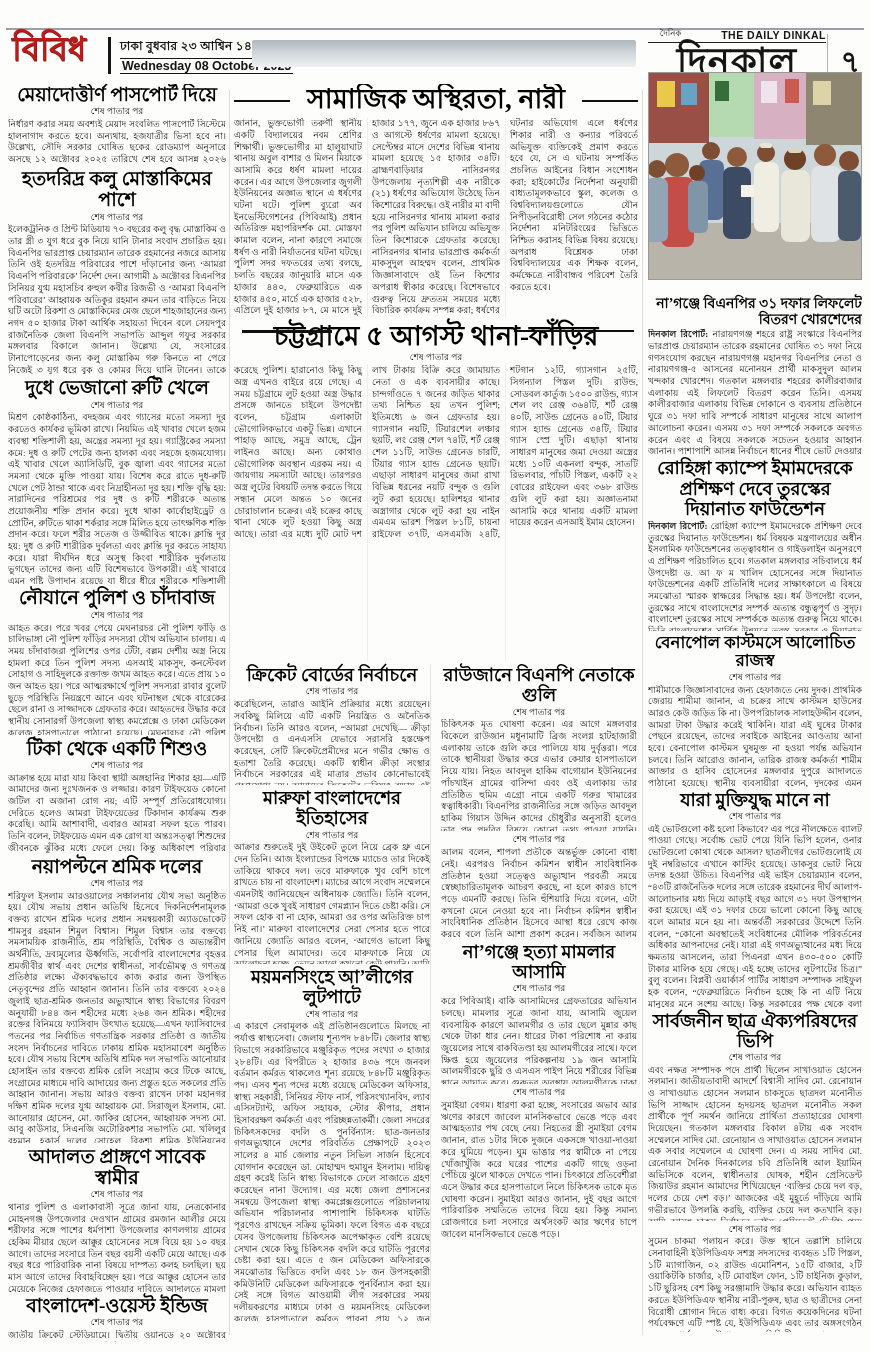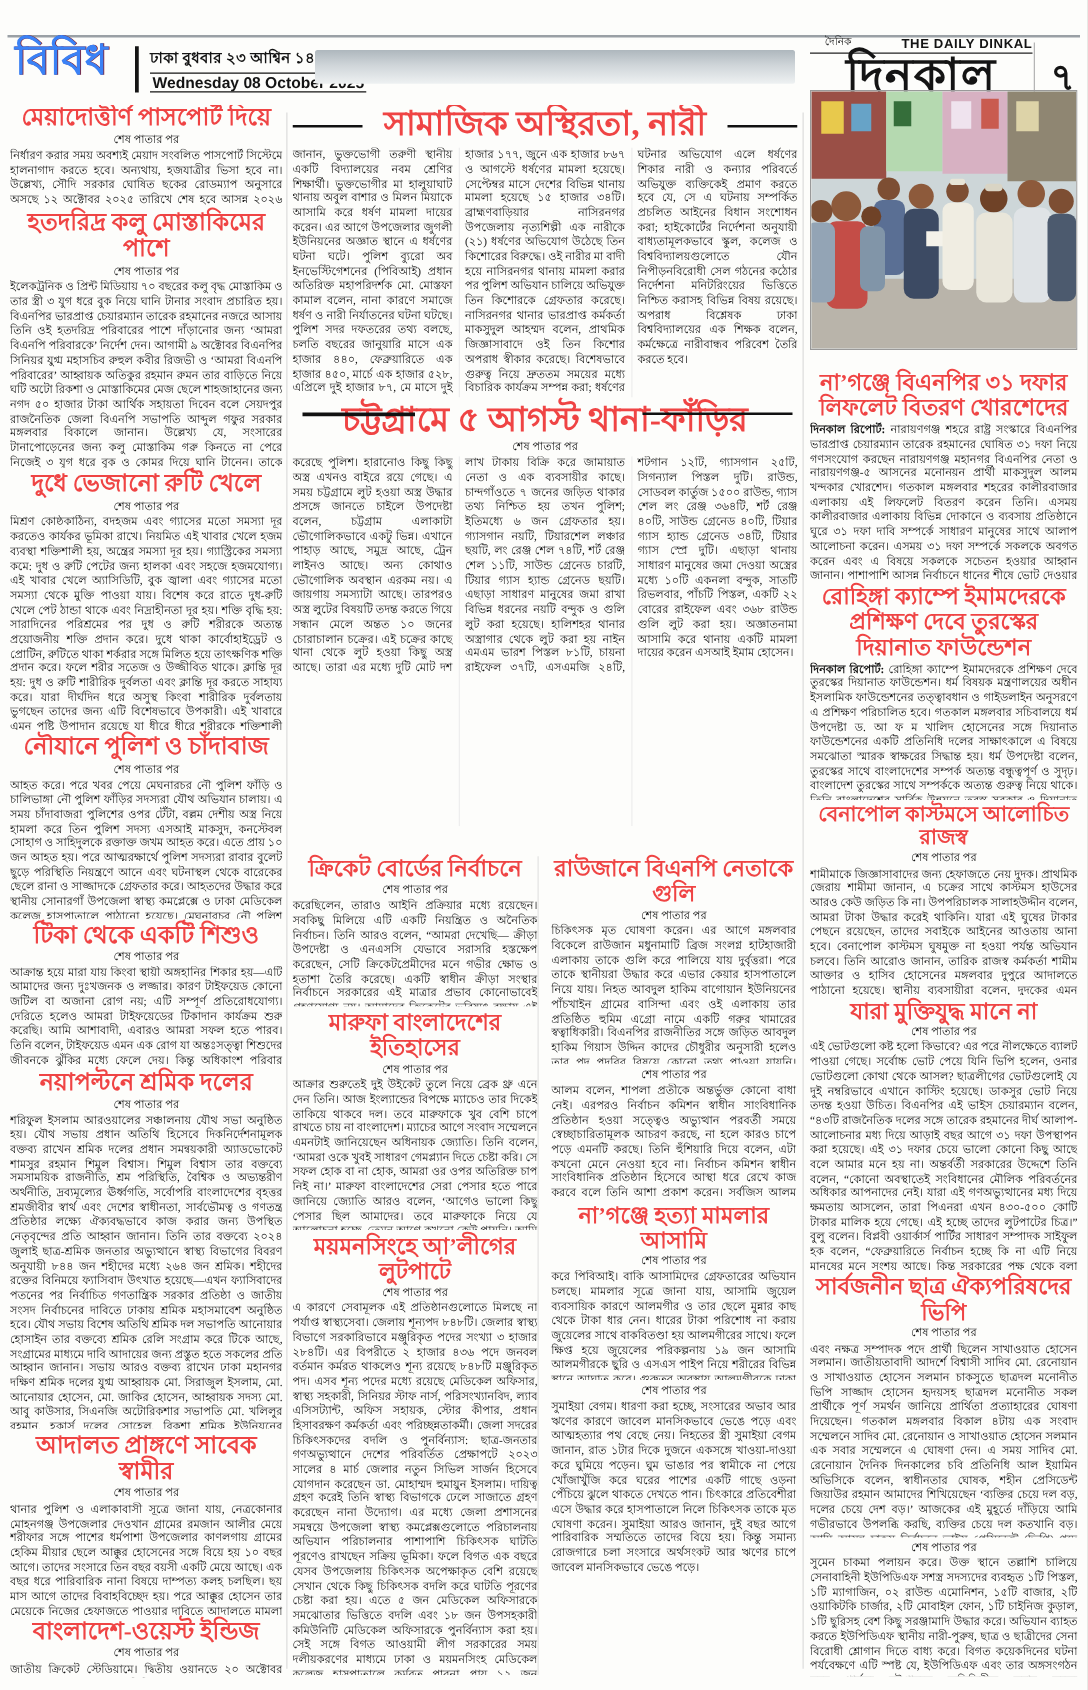--- a/index.html
+++ b/index.html
@@ -5,21 +5,21 @@
   html,body { margin:0; padding:0; background:#d8d8d4; }
   .page {
     position:relative; width:870px; height:1352px; margin:0 auto;
     background:#fdfdfb; overflow:hidden;
     font-family:"Liberation Serif","DejaVu Serif",serif; color:#141414;
   }
   
   .topline { position:absolute; left:6px; top:28px; width:858px; height:2px; background:#9aa0a5; }
   .brand {
     position:absolute; left:12px; top:33px; font-size:33px; font-weight:bold;
-    color:#3b82f6; line-height:1;
+    color:#b91c1c; line-height:1;
     text-shadow:0.5px 0.5px 0 #8e0f0f;
   }
   .datebox { position:absolute; left:108px; top:37px; border-left:3px solid #151515; padding:0 4px 0 9px; }
   .d-bn { font-size:12px; font-weight:bold; letter-spacing:0.3px; white-space:nowrap; }
   .d-en { font-size:12.5px; font-weight:bold; border-top:1.6px solid #151515; border-bottom:1.6px solid #151515; padding:0 2px; margin-top:1px; white-space:nowrap; font-family:"Liberation Sans",sans-serif; }
   .gradbar { position:absolute; left:252px; top:40px; width:384px; height:27px;
     background:linear-gradient(180deg,#aeb7bd 0%,#cfd5d9 45%,#eef1f2 100%); border-radius:2px; }
   .masthead { position:absolute; left:648px; top:27px; width:178px; text-align:center; }
   .m-top { display:flex; align-items:flex-end; justify-content:flex-end; gap:6px; border-bottom:1px solid #222; padding-bottom:1px; }
   .m-daily { font-size:8.5px; }
@@ -28,24 +28,24 @@
   .m-tag { font-size:9.5px; margin-top:1px; }
   .pagenum { position:absolute; right:10px; top:38px; font-size:30px; font-weight:bold; }
   .edgeline { position:absolute; right:42px; top:34px; width:1px; height:42px; background:#b5b5b5; }
   
   .vdiv { position:absolute; width:1px; background:#ddd; }
   .col1 { position:absolute; left:8px;  top:84px; width:218px; height:1258px; overflow:hidden; }
   .center{ position:absolute; left:234px; top:84px; width:404px; height:1256px; overflow:hidden; }
   .col4 { position:absolute; left:648px; top:72px; width:214px; height:1270px; overflow:hidden; }
   
   .art { margin-bottom:3px; }
-  h3 { margin:0 0 1px 0; font-weight:bold; text-align:center; line-height:1.12; color:#ef4444; }
+  h3 { margin:0 0 1px 0; font-weight:bold; text-align:center; line-height:1.12; color:#000000; }
   .hs  { font-size:19px; }   
   .hl  { font-size:27px; }   
-  .hx  { font-size:18px; text-align:center;margin-top:16px; }  
+  .hx  { font-size:14px; text-align:right;margin-top:16px; }  
   .hm  { font-size:18px; }
   .hb  { font-size:16.5px; }
   .jump { text-align:center; font-size:9px; line-height:1.2; margin-bottom:2px; }
   .bd { font-size:9px; line-height:1.3; text-align:justify; overflow:hidden; word-break:break-word; }
   .cols3 { column-count:3; column-gap:10px; column-rule:1px solid #eee; }
   .byline { font-weight:bold; }
   .rule { position:absolute; background:#111; }
   
   .photo { width:212px; height:206px; border:1px solid #999; margin-bottom:6px; overflow:hidden; }
 </style>
@@ -126,21 +126,21 @@
       <div class="bd cols3" style="height:200px; margin-top:4px;">জানান, ভুক্তভোগী তরুণী স্থানীয় একটি বিদ্যালয়ের নবম শ্রেণির শিক্ষার্থী। ভুক্তভোগীর মা হালুয়াঘাট থানায় অবুল বাশার ও মিলন মিয়াকে আসামি করে ধর্ষণ মামলা দায়ের করেন। এর আগে উপজেলার জুগলী ইউনিয়নের অজ্ঞাত স্থানে এ ধর্ষণের ঘটনা ঘটে। পুলিশ ব্যুরো অব ইনভেস্টিগেশনের (পিবিআই) প্রধান অতিরিক্ত মহাপরিদর্শক মো. মোস্তফা কামাল বলেন, নানা কারণে সমাজে ধর্ষণ ও নারী নির্যাতনের ঘটনা ঘটছে। পুলিশ সদর দফতরের তথ্য বলছে, চলতি বছরের জানুয়ারি মাসে এক হাজার ৪৪০, ফেব্রুয়ারিতে এক হাজার ৪৫০, মার্চে এক হাজার ৫২৮, এপ্রিলে দুই হাজার ৮৭, মে মাসে দুই হাজার ১৭৭, জুনে এক হাজার ৮৬৭ ও আগস্টে ধর্ষণের মামলা হয়েছে। সেপ্টেম্বর মাসে দেশের বিভিন্ন থানায় মামলা হয়েছে ১৫ হাজার ৩৪টি। ব্রাহ্মণবাড়িয়ার নাসিরনগর উপজেলায় নৃত্যশিল্পী এক নারীকে (২১) ধর্ষণের অভিযোগ উঠেছে তিন কিশোরের বিরুদ্ধে। ওই নারীর মা বাদী হয়ে নাসিরনগর থানায় মামলা করার পর পুলিশ অভিযান চালিয়ে অভিযুক্ত তিন কিশোরকে গ্রেফতার করেছে। নাসিরনগর থানার ভারপ্রাপ্ত কর্মকর্তা মাকসুদুল আহম্মদ বলেন, প্রাথমিক জিজ্ঞাসাবাদে ওই তিন কিশোর অপরাধ স্বীকার করেছে। বিশেষভাবে গুরুত্ব নিয়ে দ্রুততম সময়ের মধ্যে বিচারিক কার্যক্রম সম্পন্ন করা; ধর্ষণের ঘটনার অভিযোগ এলে ধর্ষণের শিকার নারী ও কন্যার পরিবর্তে অভিযুক্ত ব্যক্তিকেই প্রমাণ করতে হবে যে, সে এ ঘটনায় সম্পর্কিত প্রচলিত আইনের বিধান সংশোধন করা; হাইকোর্টের নির্দেশনা অনুযায়ী বাধ্যতামূলকভাবে স্কুল, কলেজ ও বিশ্ববিদ্যালয়গুলোতে যৌন নিপীড়নবিরোধী সেল গঠনের কঠোর নির্দেশনা মনিটরিংয়ের ভিত্তিতে নিশ্চিত করাসহ বিভিন্ন বিষয় রয়েছে। অপরাধ বিশ্লেষক ঢাকা বিশ্ববিদ্যালয়ের এক শিক্ষক বলেন, কর্মক্ষেত্রে নারীবান্ধব পরিবেশ তৈরি করতে হবে।</div>
     </div>
     <div class="rule" style="left:8px; top:246px; width:90px; height:3px;"></div>
     <div class="rule" style="right:4px; top:246px; width:120px; height:2px;"></div>
     <div class="art">
       <h3 class="hl">চট্টগ্রামে ৫ আগস্ট থানা-ফাঁড়ির</h3>
       <div class="jump">শেষ পাতার পর</div>
       <div class="bd cols3" style="height:296px">করেছে পুলিশ। হারানোও কিছু কিছু অস্ত্র এখনও বাইরে রয়ে গেছে। এ সময় চট্টগ্রামে লুট হওয়া অস্ত্র উদ্ধার প্রসঙ্গে জানতে চাইলে উপদেষ্টা বলেন, চট্টগ্রাম এলাকাটা ভৌগোলিকভাবে একটু ভিন্ন। এখানে পাহাড় আছে, সমুদ্র আছে, ট্রেন লাইনও আছে। অন্য কোথাও ভৌগোলিক অবস্থান এরকম নয়। এ জায়গায় সমস্যাটা আছে। তারপরও অস্ত্র লুটের বিষয়টি তদন্ত করতে গিয়ে সন্ধান মেলে অন্তত ১০ জনের চোরাচালান চক্রের। এই চক্রের কাছে থানা থেকে লুট হওয়া কিছু অস্ত্র আছে। তারা এর মধ্যে দুটি মোট দশ লাখ টাকায় বিক্রি করে জামায়াত নেতা ও এক ব্যবসায়ীর কাছে। চান্দগাঁওতে ৭ জনের জড়িত থাকার তথ্য নিশ্চিত হয় তখন পুলিশ; ইতিমধ্যে ৬ জন গ্রেফতার হয়। গ্যাসগান নয়টি, টিয়ারশেল লঞ্চার ছয়টি, লং রেঞ্জ শেল ৭৪টি, শর্ট রেঞ্জ শেল ১১টি, সাউন্ড গ্রেনেড চারটি, টিয়ার গ্যাস হ্যান্ড গ্রেনেড ছয়টি। এছাড়া সাধারণ মানুষের জমা রাখা বিভিন্ন ধরনের নয়টি বন্দুক ও গুলি লুট করা হয়েছে। হালিশহর থানার অস্ত্রাগার থেকে লুট করা হয় নাইন এমএম ভারশ পিস্তল ৮১টি, চায়না রাইফেল ৩৭টি, এসএমজি ২৪টি, শটগান ১২টি, গ্যাসগান ২৫টি, সিগন্যাল পিস্তল দুটি। রাউন্ড, সোডবল কার্তুজ ১৫০০ রাউন্ড, গ্যাস শেল লং রেঞ্জ ৩৬৪টি, শর্ট রেঞ্জ ৪০টি, সাউন্ড গ্রেনেড ৪০টি, টিয়ার গ্যাস হ্যান্ড গ্রেনেড ৩৪টি, টিয়ার গ্যাস স্প্রে দুটি। এছাড়া থানায় সাধারণ মানুষের জমা দেওয়া অস্ত্রের মধ্যে ১০টি একনলা বন্দুক, সাতটি রিভলবার, পাঁচটি পিস্তল, একটি ২২ বোরের রাইফেল এবং ৩৬৮ রাউন্ড গুলি লুট করা হয়। অজ্ঞাতনামা আসামি করে থানায় একটি মামলা দায়ের করেন এসআই ইমাম হোসেন।</div>
     </div>
 
-    <div style="display:flex; margin-top:24px;">
+    <div style="display:flex; margin-top:4px;">
 
       <div style="width:196px;">
         <div class="art">
           <h3 class="hm">ক্রিকেট বোর্ডের নির্বাচনে</h3>
           <div class="jump">শেষ পাতার পর</div>
           <div class="bd" style="height:86px">করেছিলেন, তারাও আইনি প্রক্রিয়ার মধ্যে রয়েছেন। সবকিছু মিলিয়ে এটি একটি নিয়ন্ত্রিত ও অনৈতিক নির্বাচন। তিনি আরও বলেন, “আমরা দেখেছি— ক্রীড়া উপদেষ্টা ও এনএসসি যেভাবে সরাসরি হস্তক্ষেপ করেছেন, সেটি ক্রিকেটপ্রেমীদের মনে গভীর ক্ষোভ ও হতাশা তৈরি করেছে। একটি স্বাধীন ক্রীড়া সংস্থার নির্বাচনে সরকারের এই মাত্রার প্রভাব কোনোভাবেই গ্রহণযোগ্য নয়। আমাদের ক্রিকেটের ভবিষ্যৎ রক্ষায় এই প্রহসনমূলক নির্বাচনের প্রতিবাদ জানানো প্রয়োজন। আমিনুল হক জোর দিয়ে বলেন, “ক্রিকেট বোর্ডের নির্বাচন ইতিমধ্যে আদালত পর্যন্ত গড়িয়েছে। এটাই প্রমাণ করে, এটি একটি অস্বচ্ছ ও প্রশ্নবিদ্ধ প্রক্রিয়া ছিল। বাংলাদেশের ক্রীড়াঙ্গনে এ ধরনের স্পোর্টসম্যানশিপের পরিপন্থি এবং তা কখনোই মেনে নেওয়া যায় না।</div>
         </div>
         <div class="art">
           <h3 class="hm">মারুফা বাংলাদেশের ইতিহাসের</h3>
           <div class="jump">শেষ পাতার পর</div>

